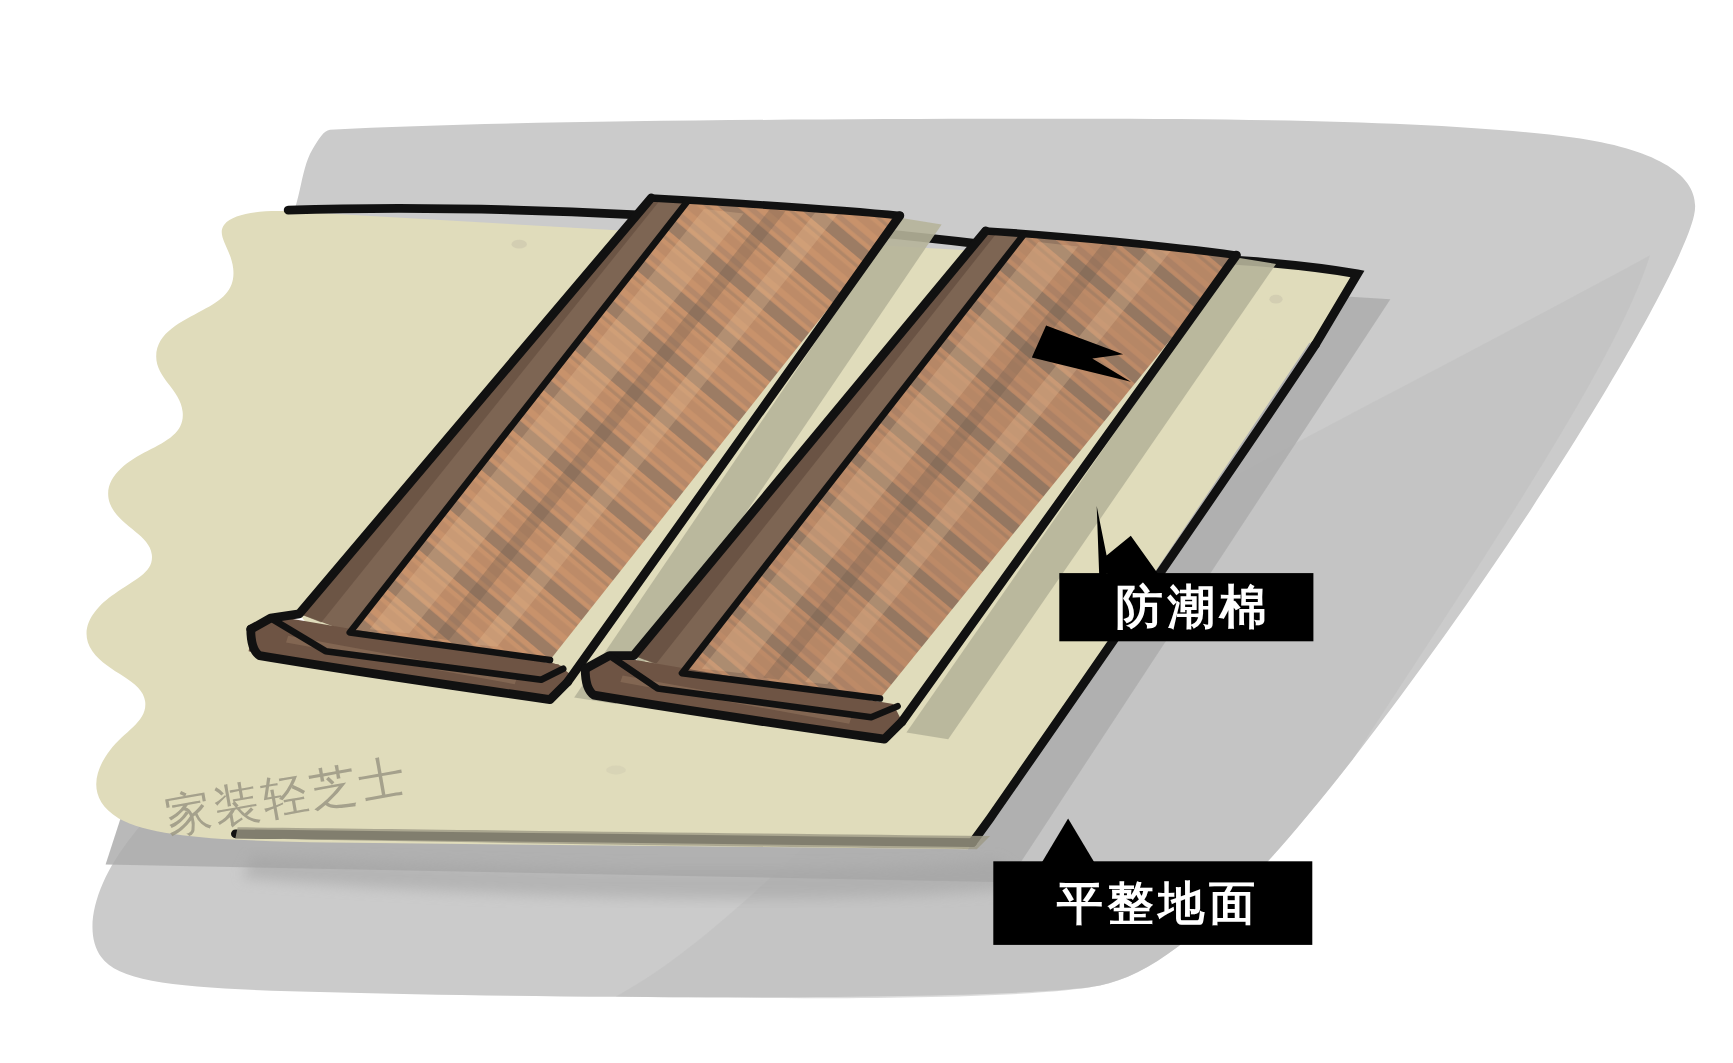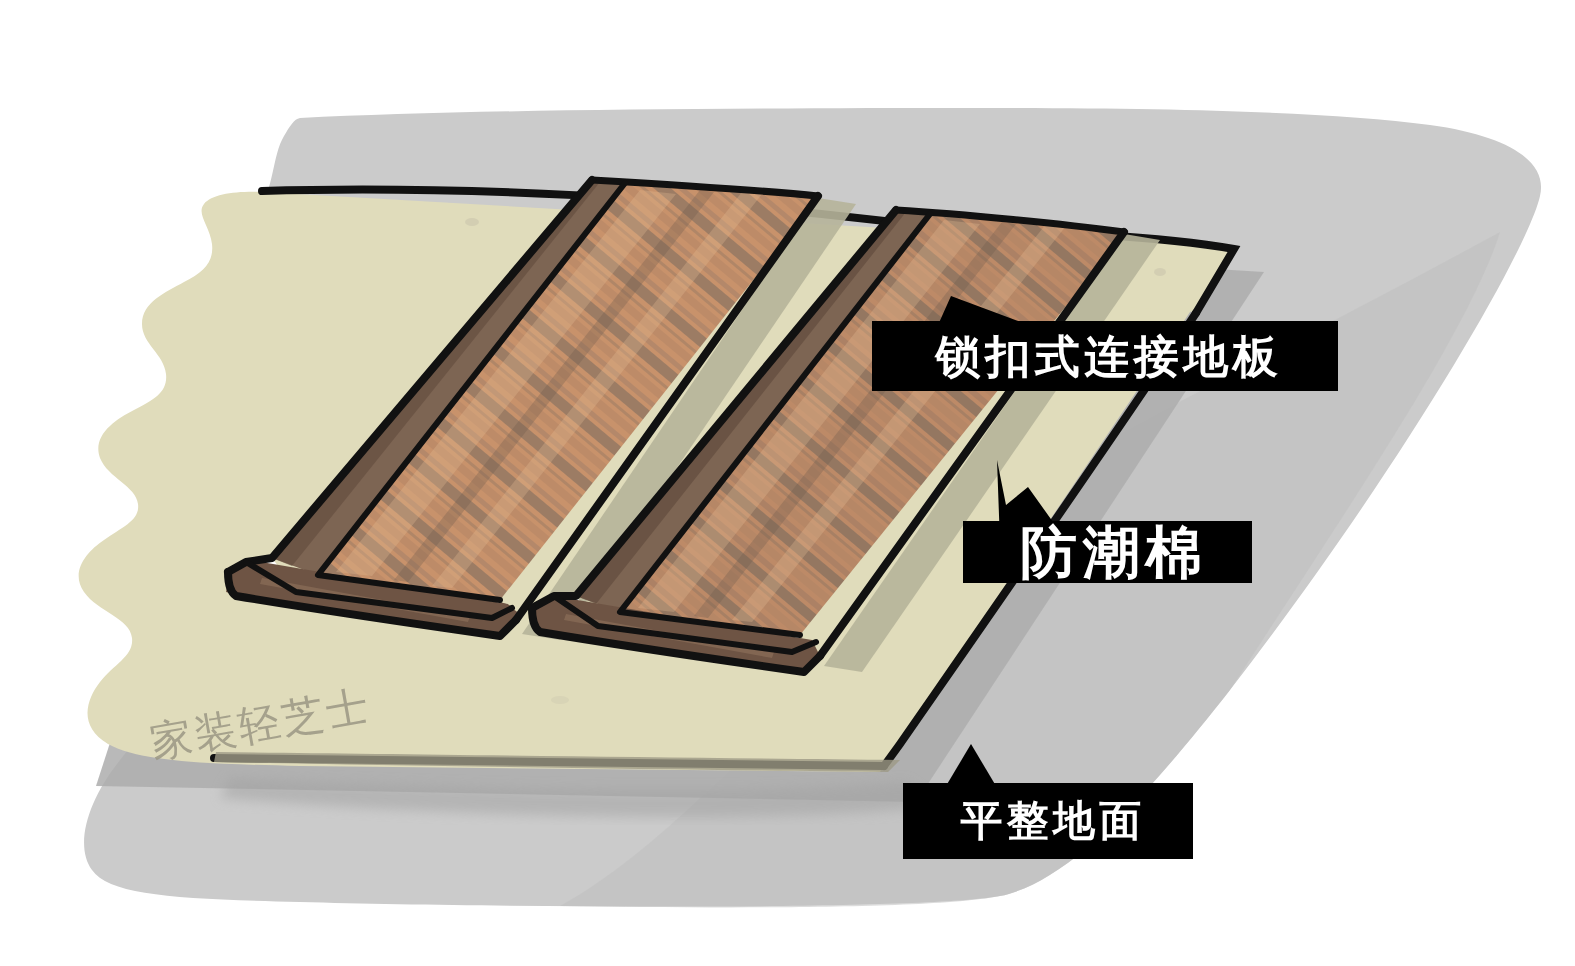--- a/index.html
+++ b/index.html
@@ -46,23 +46,23 @@
     top: 321px;
     width: 466px;
     height: 70px;
     font-size: 45px;
     padding-left: 14px;
     padding-right: 6px;
   }
   #callout-underlay {
     left: 963px;
     top: 521px;
-    width: 289px;
+    width: 231px;
     height: 62px;
-    font-size: 57px;
+    font-size: 43px;
     padding-left: 16px;
     padding-right: 3px;
   }
   #callout-subfloor {
     left: 903px;
     top: 783px;
     width: 290px;
     height: 76px;
     font-size: 42px;
     padding-left: 14px;
@@ -252,21 +252,20 @@
       <path fill="none" stroke="#111111" stroke-width="6" stroke-linejoin="round" stroke-linecap="round" d="M 554,596 L 598,626 L 792,652 L 816,642"></path>
     </g>
 
     <g>
       <path fill="#000000" d="M 951,296 L 1021,322 L 993,326 L 1028,347 L 938,325 Z"></path>
       <path fill="#000000" d="M 997,460 L 1006,505 L 1028,487 L 1058,529 L 1040,545 L 1006,521 L 1000,543 Z"></path>
       <path fill="#000000" d="M 971,744 L 996,786 L 946,786 Z"></path>
     </g>
   </svg>
 
-  <div class="callout" id="callout-floorboard">锁扣式连接地板</div>
 
   <div class="callout" id="callout-underlay">防潮棉</div>
 
   <div class="callout" id="callout-subfloor">平整地面</div>
 
   <div id="watermark">家装轻芝士</div>
 
 </div>
 
 </body></html>

